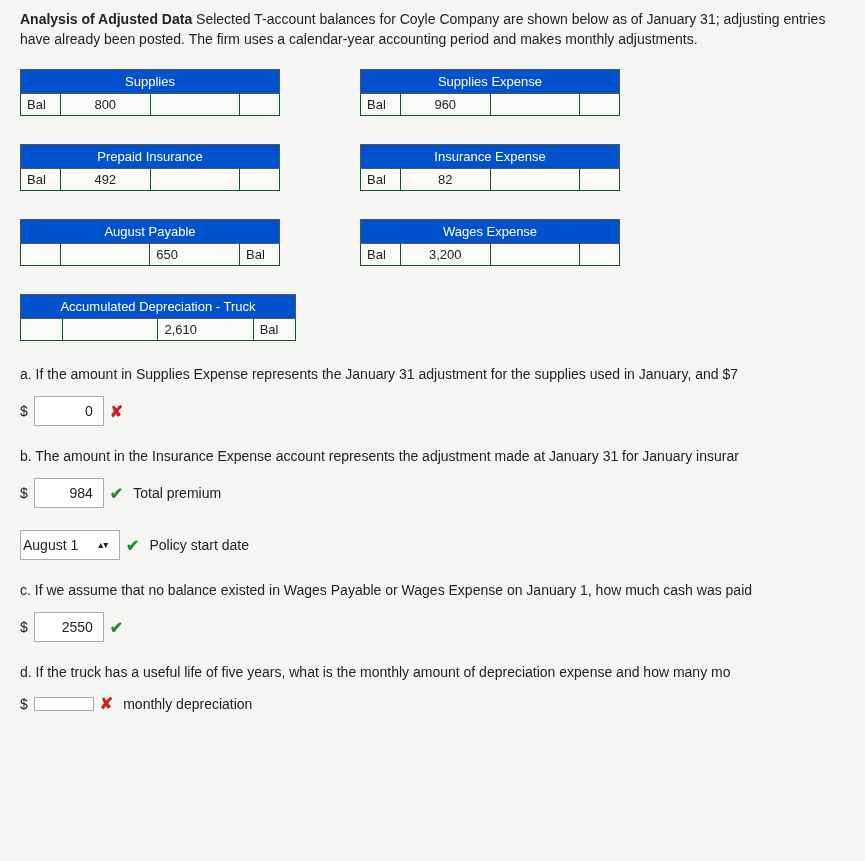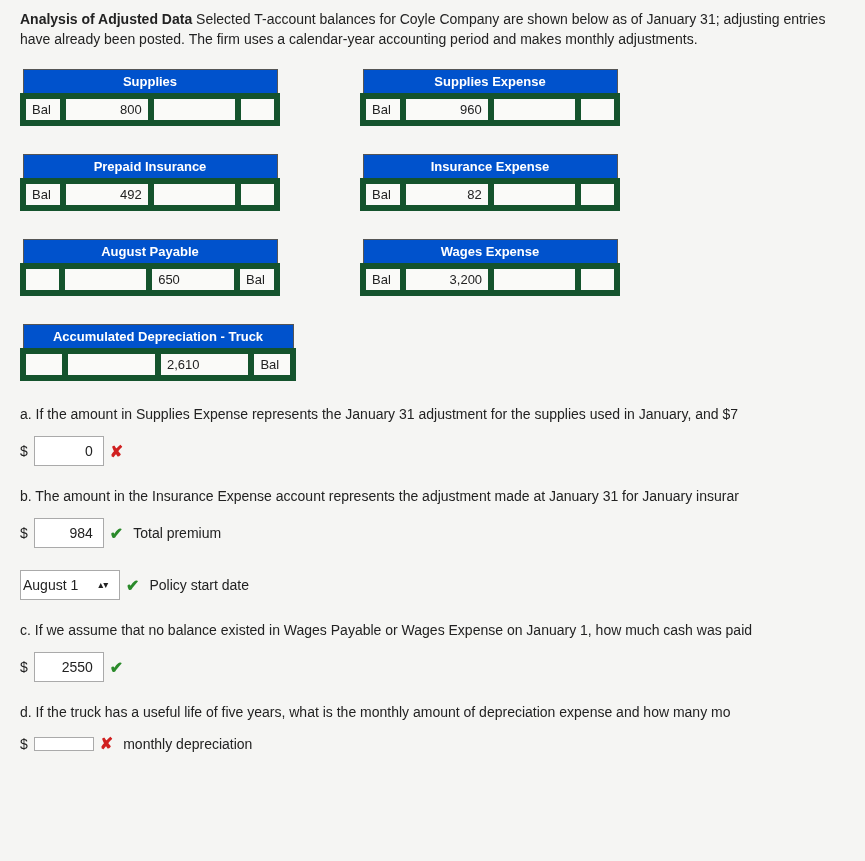--- a/index.html
+++ b/index.html
@@ -24,35 +24,35 @@
     display: flex;
     gap: 80px;
   }
   .t-account {
     border-collapse: collapse;
     width: 260px;
   }
   .t-account th {
     background: #0052cc;
     color: #fff;
-    font-weight: bold;
+    font-weight: normal;
     padding: 4px 22px;
     text-align: center;
     border: 1px solid #555;
     font-size: 13px;
   }
   .t-account td {
-    border: 6px solid #14532d;
+    border: 1px solid #14532d;
     padding: 3px 6px;
     height: 20px;
     font-size: 13px;
     background: #fafaf8;
   }
   .t-account .left-label { width: 40px; }
-  .t-account .left-val   { width: 90px; text-align: right; }
+  .t-account .left-val   { width: 90px; text-align: center; }
   .t-account .right-val  { width: 90px; text-align: left; }
   .t-account .right-label{ width: 40px; }
   .question { margin: 18px 0 10px; }
   .answer-line { display: flex; align-items: center; gap: 6px; margin: 14px 0 22px; }
   .dollar { font-size: 14px; }
   .input-box {
     border: 1px solid #aaa;
     background: #fff;
     padding: 6px 10px;
     min-width: 70px;

